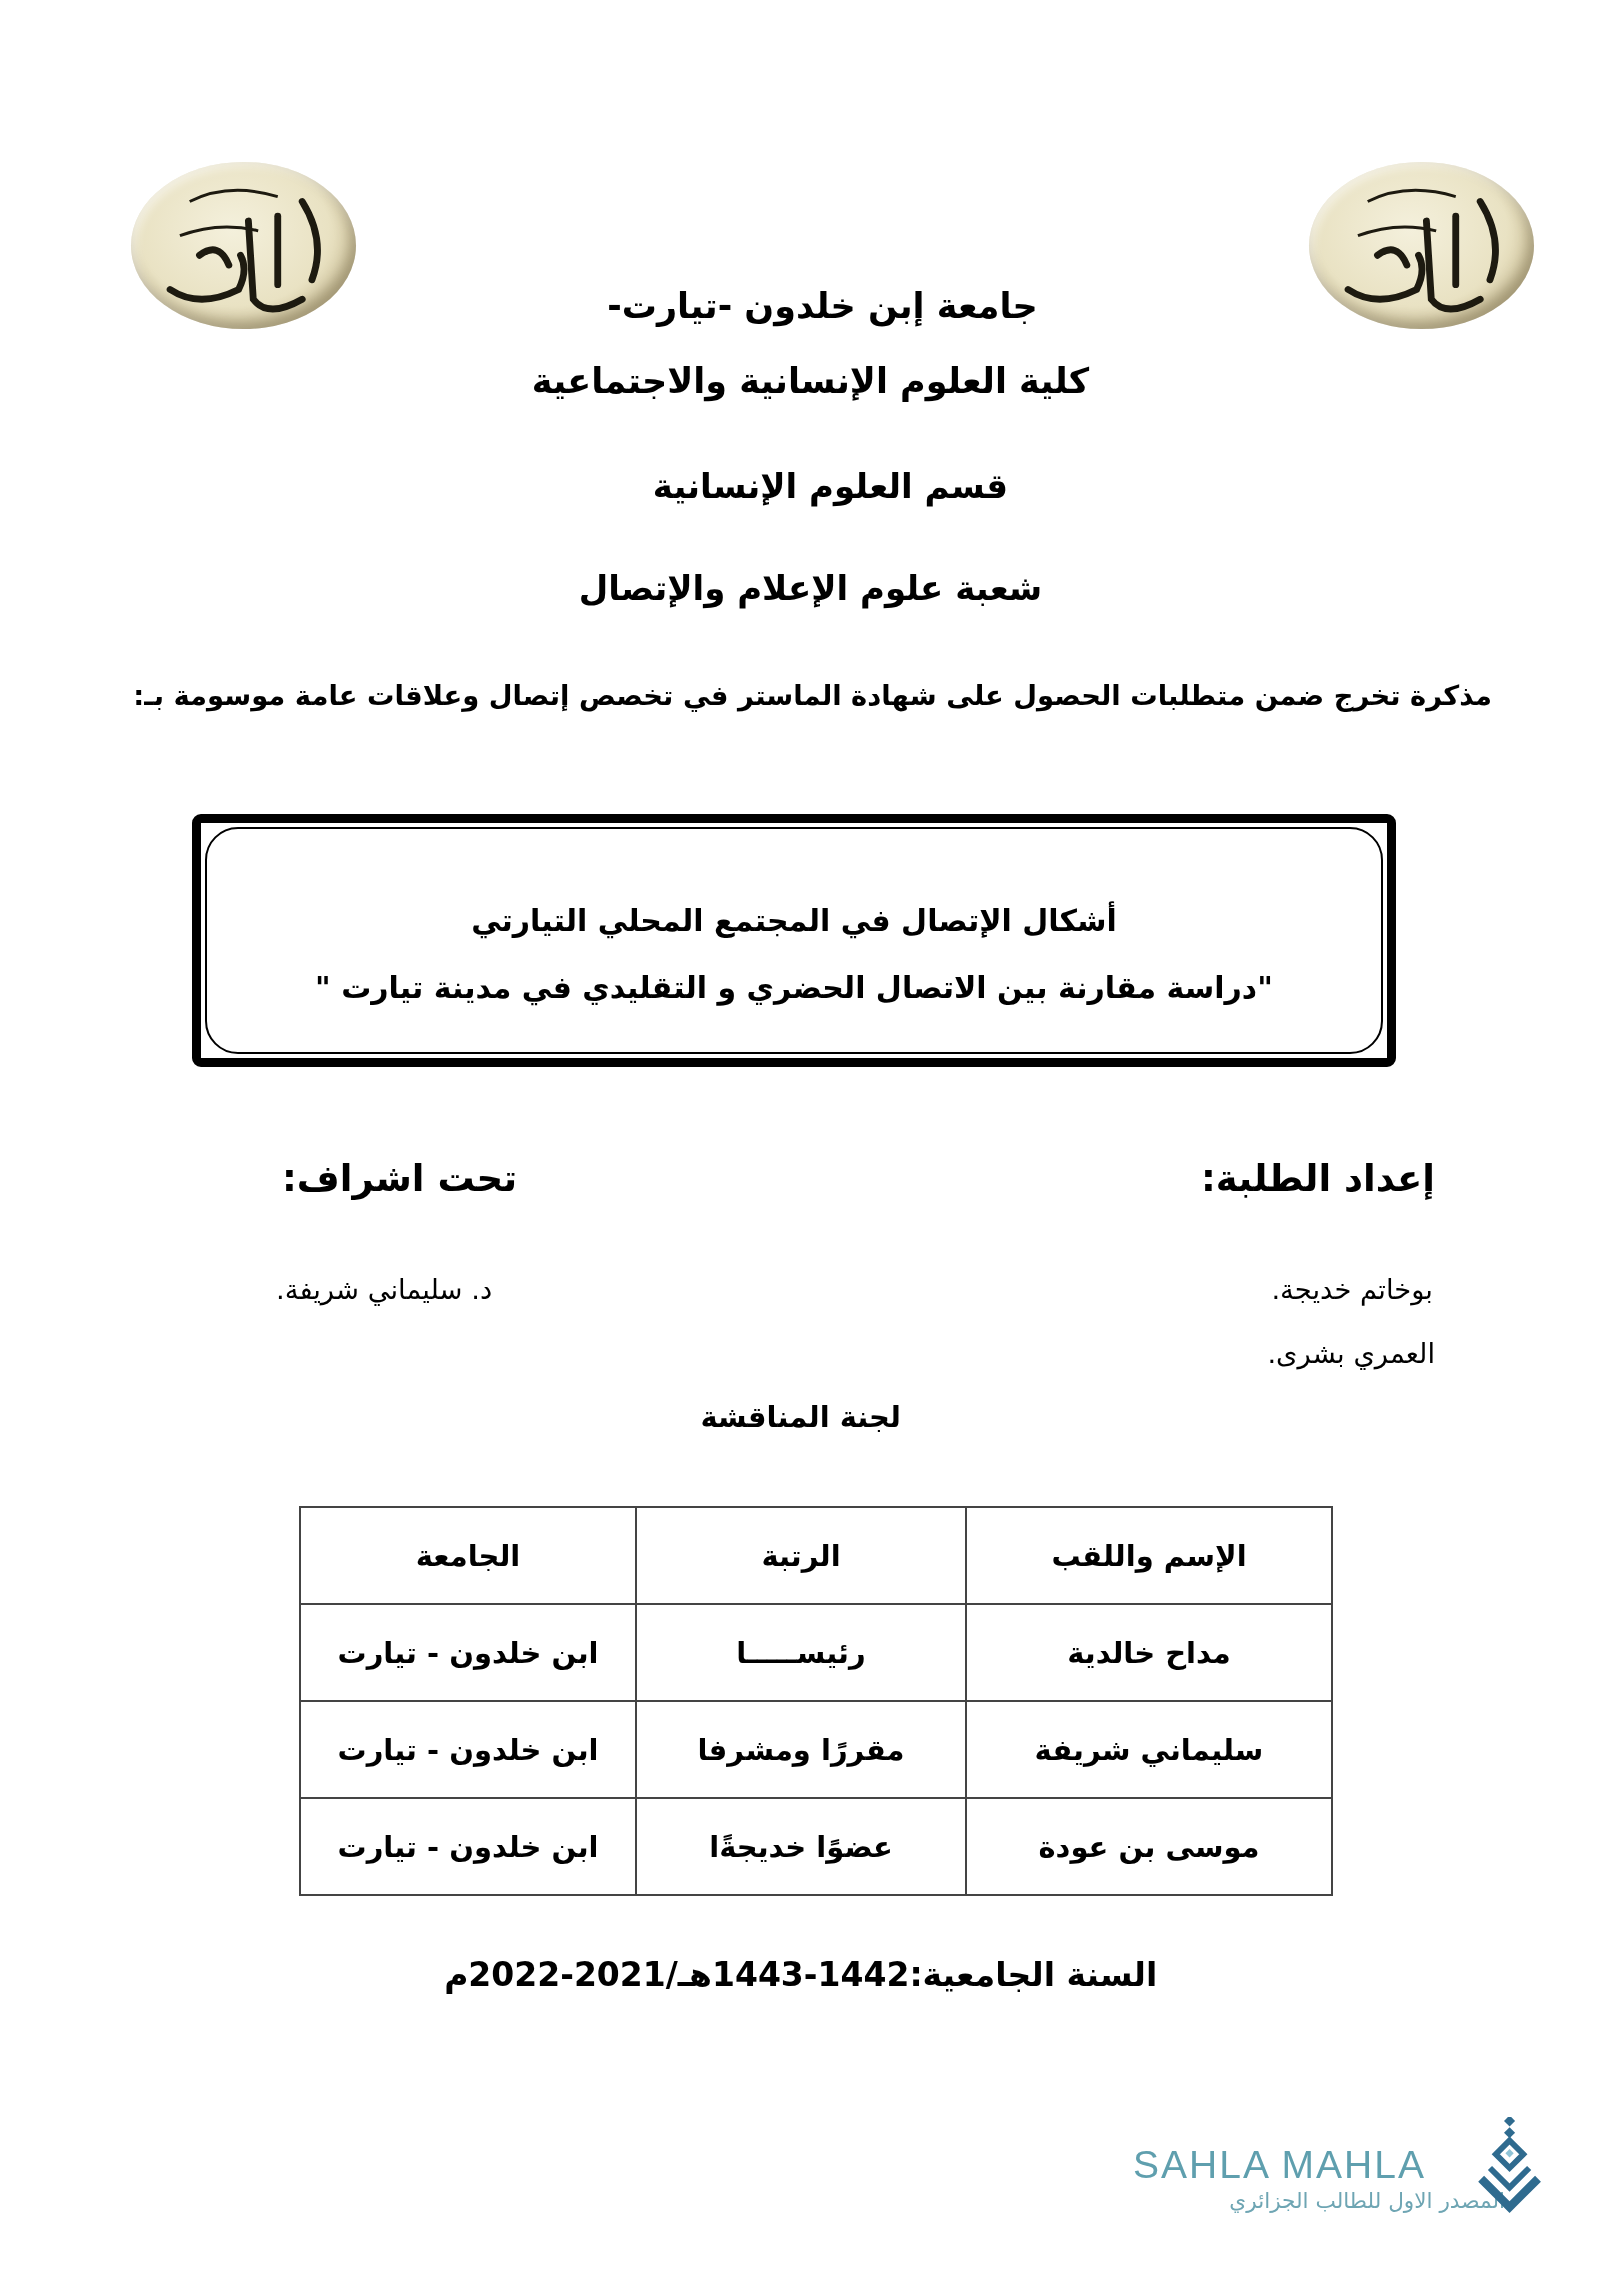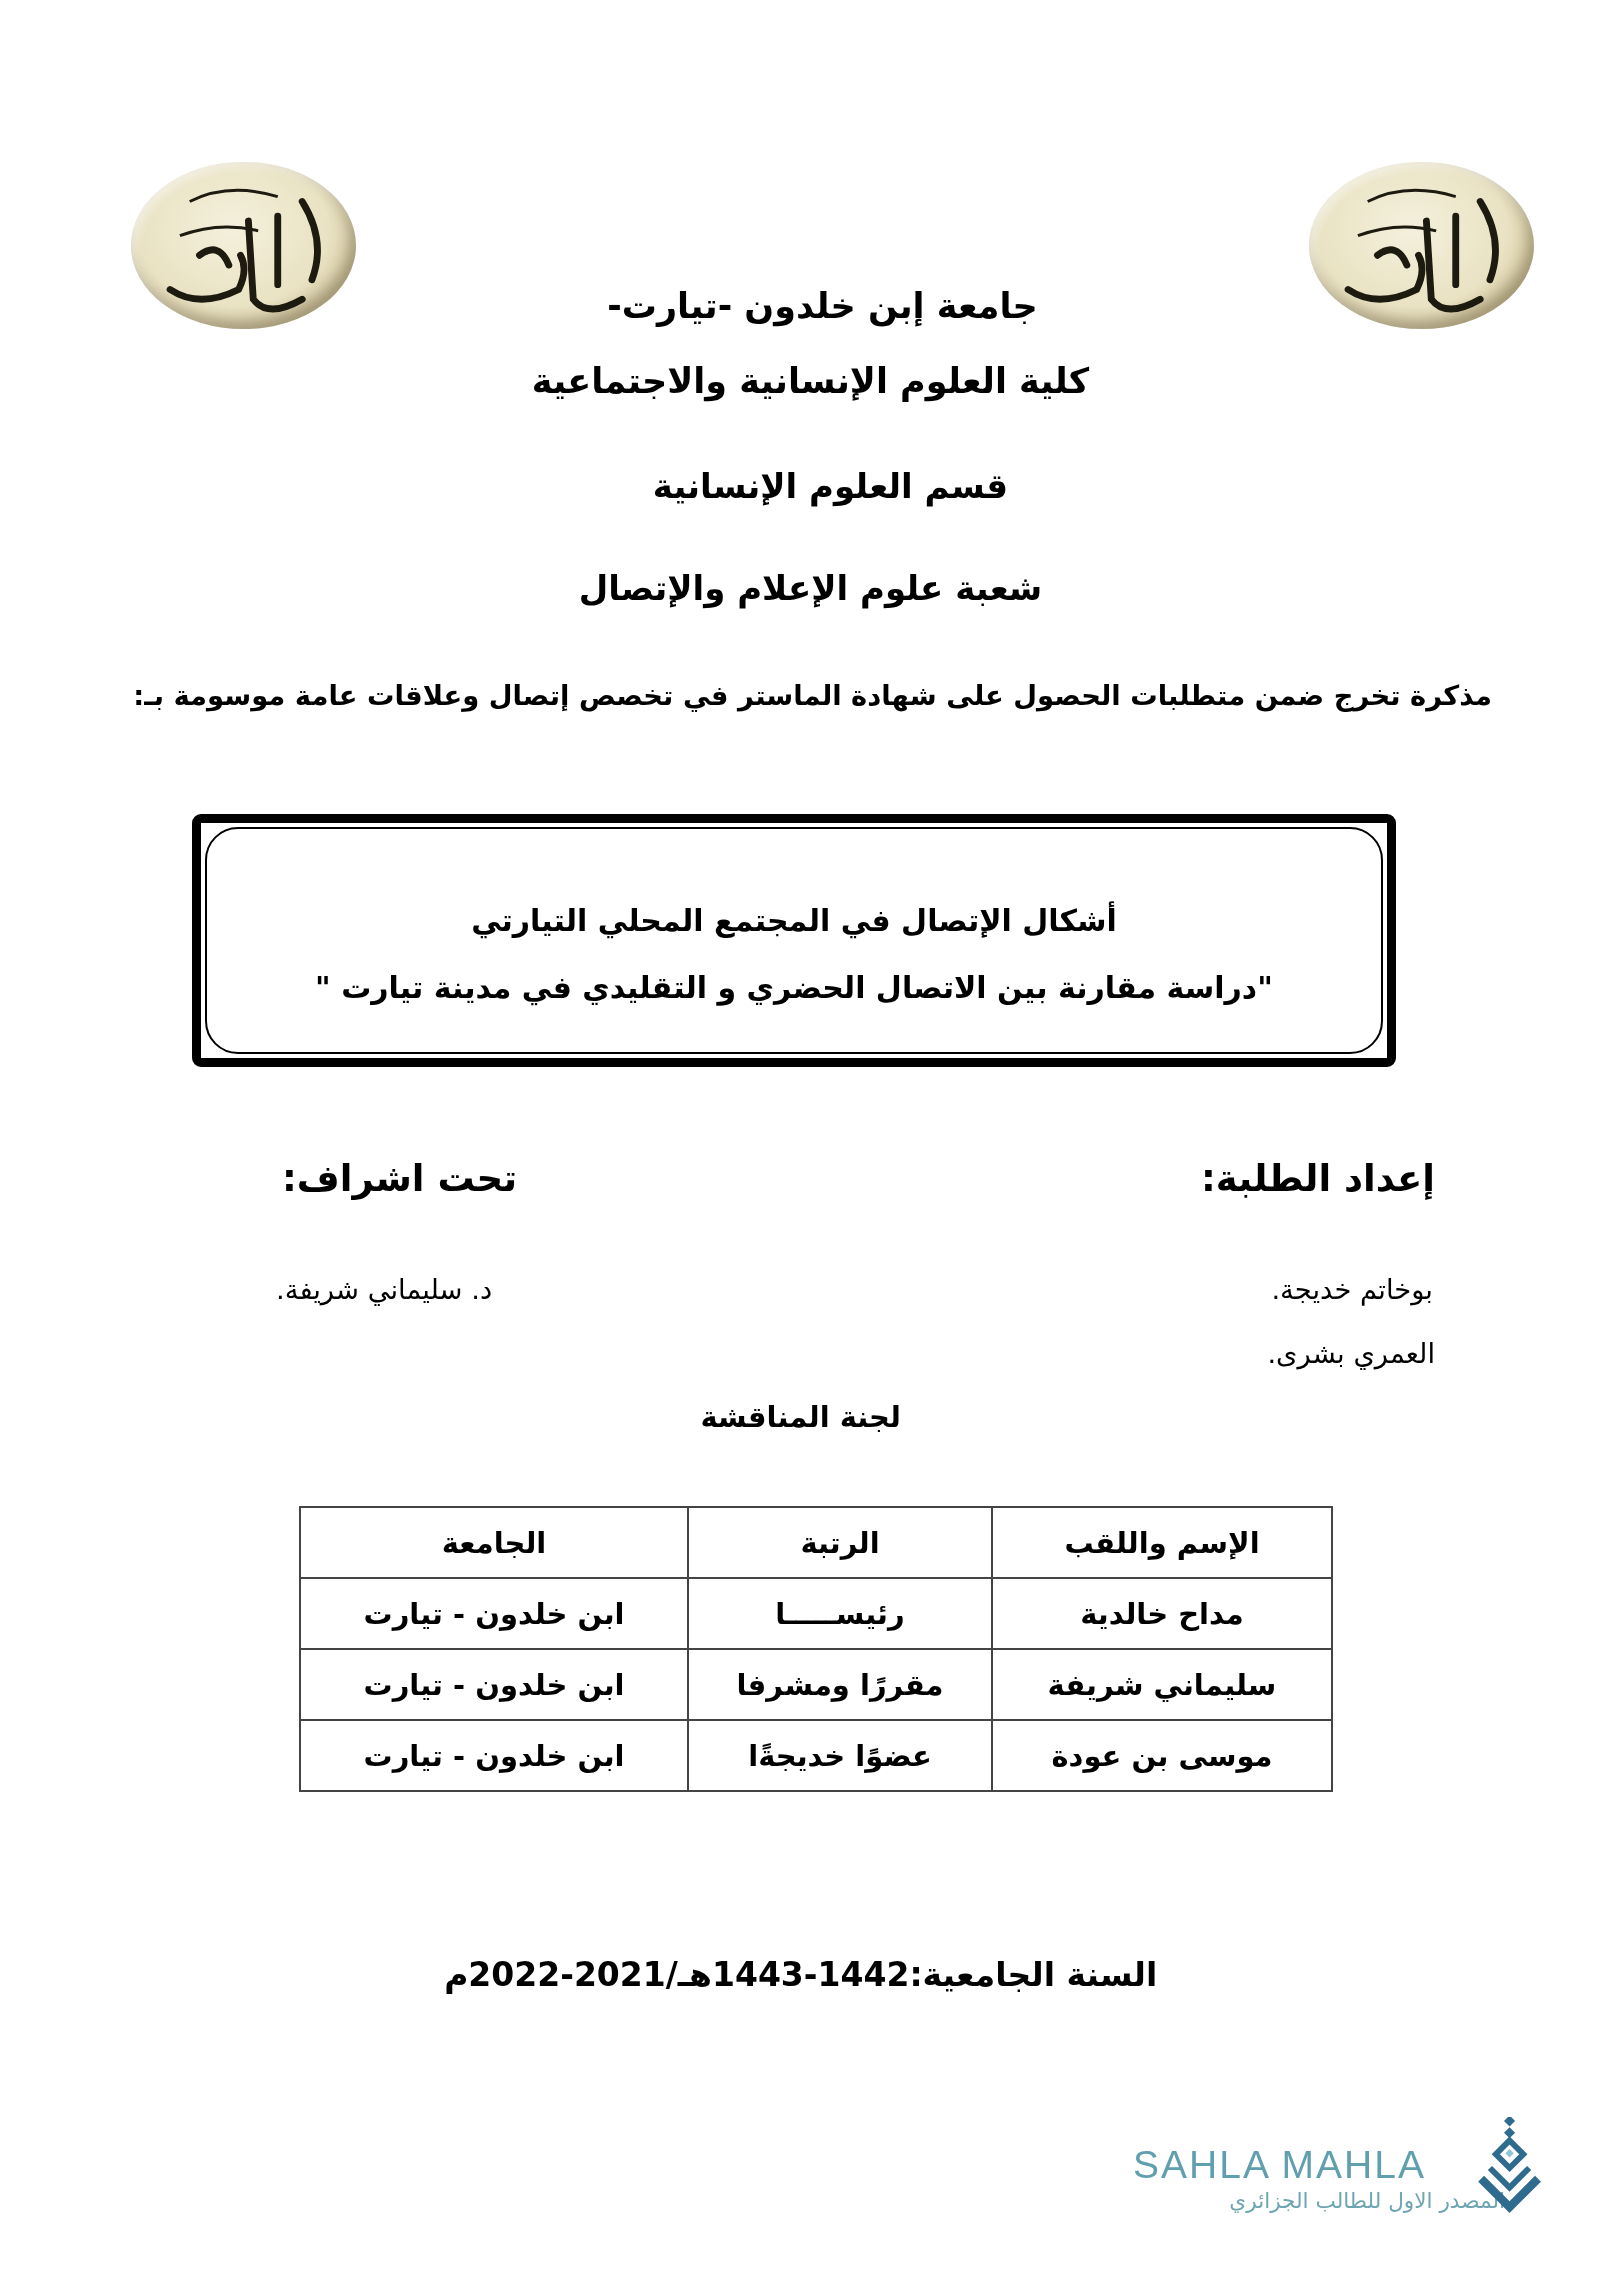--- a/index.html
+++ b/index.html
@@ -38,21 +38,21 @@
   .section-head { font-size: 37px; font-weight: bold; direction: rtl; text-align: right; }
   .name { font-size: 27.4px; direction: rtl; }
 
   
   .committee {
     left: 299px; top: 1506px; width: 1034px;
     border-collapse: collapse; direction: rtl;
   }
   .committee td, .committee th {
     border: 2px solid #444; text-align: center; font-size: 29px; font-weight: bold;
-    height: 69px; padding: 0;
+    height: 69px; padding: 13px;
   }
   .committee th { font-weight: bold; }
 
   .year { font-size: 33px; font-weight: bold; direction: rtl; }
 
   
   .sahla-text {
     left: 1133px; top: 2143px; font-family: "Liberation Sans", sans-serif;
     font-size: 39px; letter-spacing: 2px; color: #5f9fae; font-weight: normal;
   }

